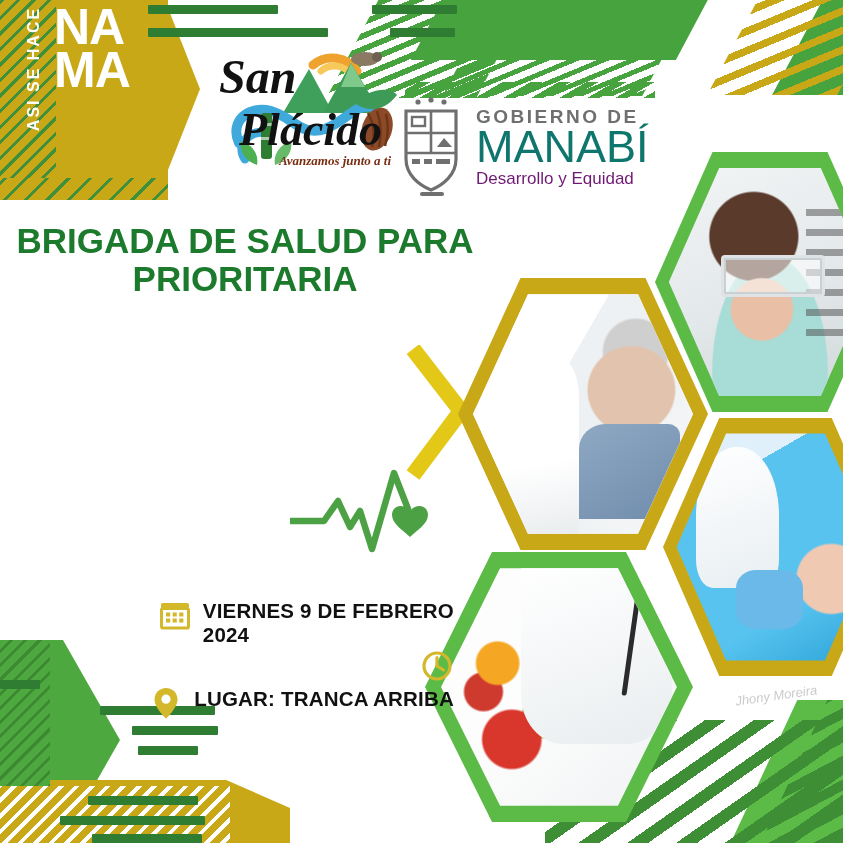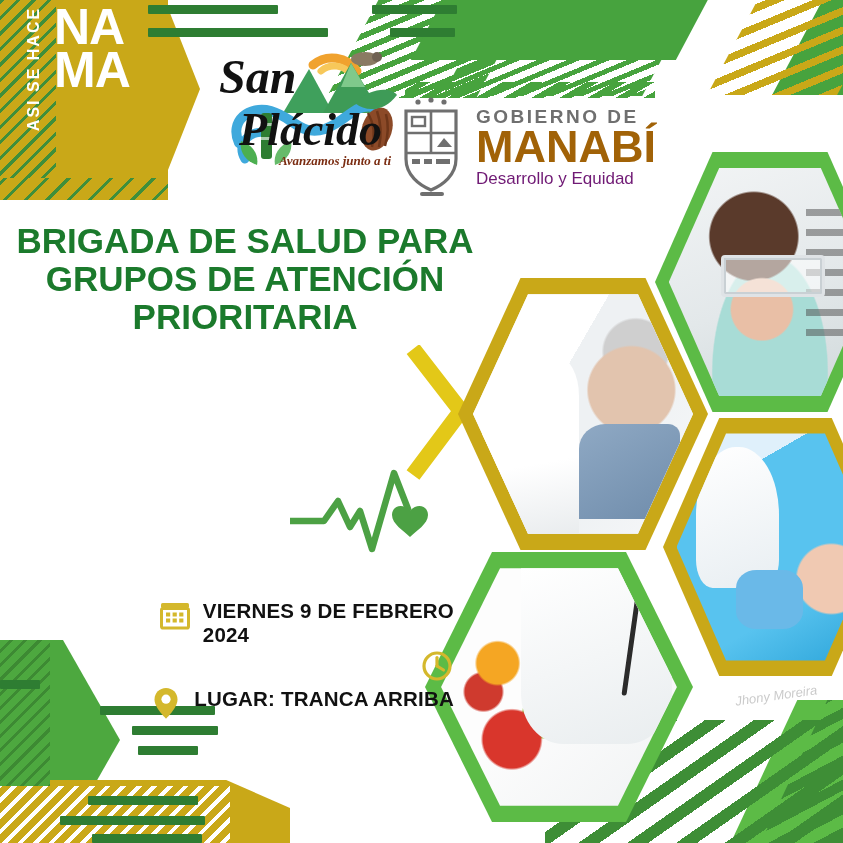--- a/index.html
+++ b/index.html
@@ -87,21 +87,21 @@
   
   .logo-san{
     position:absolute;left:205px;top:25px;width:200px;height:155px;z-index:7;
   }
   .logo-gob{
     position:absolute;left:400px;top:95px;z-index:7;
     display:flex;align-items:center;gap:10px;
   }
   .gob-text{line-height:1;}
   .gob-l1{font-size:19px;color:#6f6f6f;letter-spacing:2.5px;font-weight:700;}
-  .gob-l2{font-size:45px;color:#a16207;font-weight:bold;letter-spacing:0px;margin-top:-2px;}
+  .gob-l2{font-size:45px;color:#0f766e;font-weight:normal;letter-spacing:0px;margin-top:-2px;}
   .gob-l3{font-size:17px;color:#701a75;margin-top:1px;}
   .gob-hatch{
     position:absolute;left:405px;top:82px;width:250px;height:16px;
     background:repeating-linear-gradient(-30deg,#47A33E 0 6px, transparent 6px 14px);
     z-index:6;
   }
 
   
   .title{
     position:absolute;left:0;top:222px;width:490px;
@@ -370,21 +370,20 @@
     </svg>
     <div class="gob-text">
       <div class="gob-l1">GOBIERNO DE</div>
       <div class="gob-l2">MANABÍ</div>
       <div class="gob-l3">Desarrollo y Equidad</div>
     </div>
   </div>
 
   <div class="title">
     <div>BRIGADA DE SALUD PARA</div>
-    <div>GRUPOS DE ATENCIÓN</div>
     <div>PRIORITARIA</div>
   </div>
 
 
 
   <svg class="heartbeat" viewBox="0 0 145 95">
     <polyline points="0,56 34,56 48,36 60,62 70,46 82,84 104,8 118,44" fill="none" stroke="#4CA144" stroke-width="6.5" stroke-linejoin="round" stroke-linecap="round"></polyline>
     <path d="M120 46 c-6 -8 -18 -6 -18 4 c0 9 12 16 18 22 c6 -6 18 -13 18 -22 c0 -10 -12 -12 -18 -4 Z" fill="#4CA144"></path>
   </svg>
 

